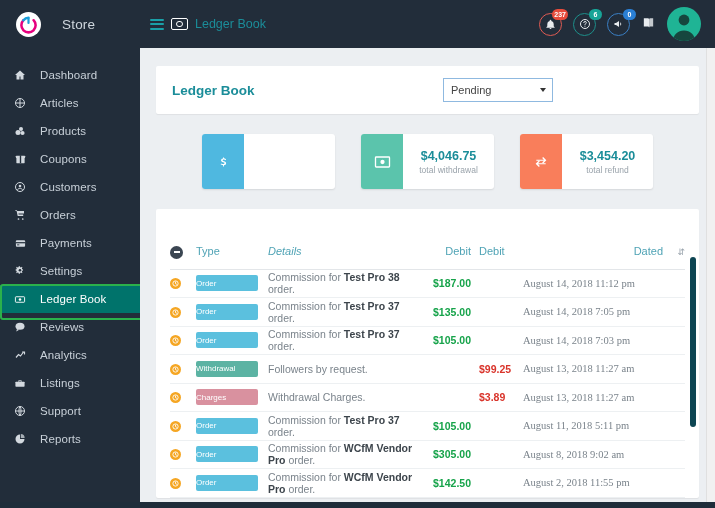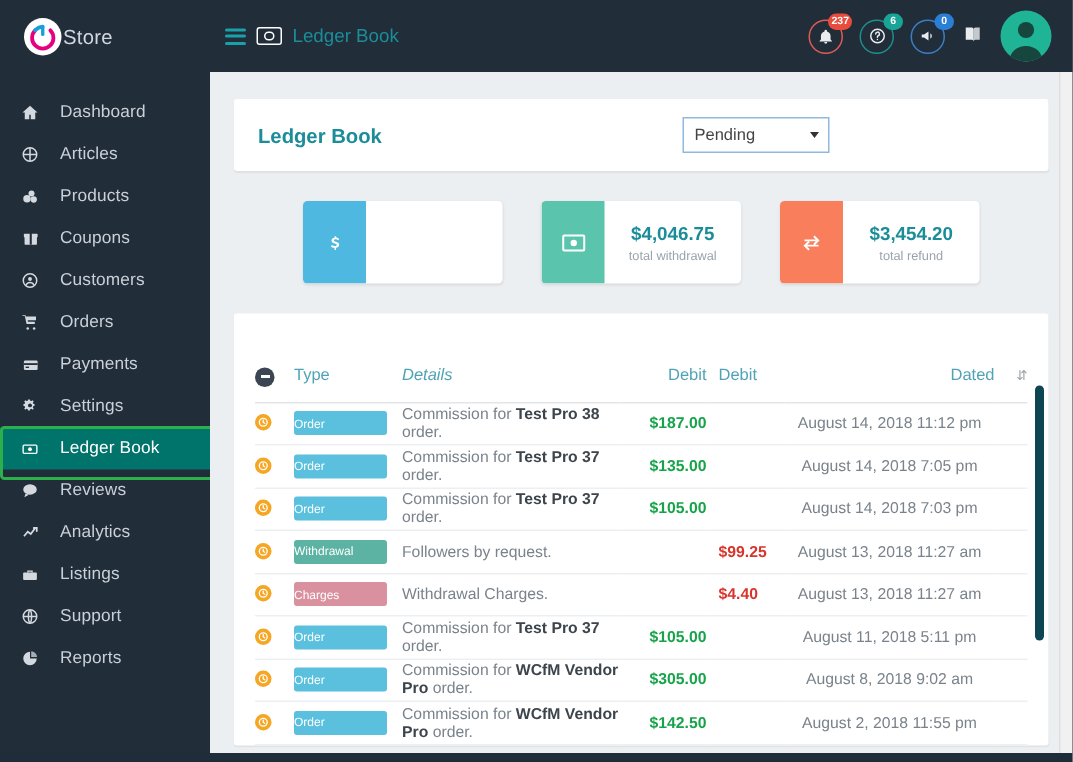--- a/index.html
+++ b/index.html
@@ -6,21 +6,21 @@
   html, body {
     width: 715px; height: 508px;
     overflow: hidden;
     font-family: "Liberation Sans", sans-serif;
     background: #1f2d3a;
   }
   .app { position: relative; width: 715px; height: 508px; overflow: hidden; }
 
   
   .topbar { position: absolute; left:0; top:0; width: 715px; height: 48px; background: #222d3a; display:flex; align-items:center; }
-  .brand { width: 140px; height: 48px; display:flex; align-items:center; gap:1px; padding-left: 16px; background:#222d3a; }
+  .brand { width: 140px; height: 48px; display:flex; align-items:center; gap:21px; padding-left: 16px; background:#222d3a; }
   .logo-circle { width: 25px; height: 25px; border-radius: 50%; background: #ffffff; position: relative; display:flex; align-items:center; justify-content:center; }
   .logo-circle svg { display:block; }
   .brand-name { color:#cfd6dd; font-size: 13.5px; letter-spacing:.2px; }
   .nav-left { display:flex; align-items:center; gap:7px; padding-left: 10px; height:48px; }
   .hamburger { display:flex; flex-direction:column; gap:2.5px; cursor:pointer; }
   .hamburger span { display:block; width:14px; height:2px; background:#1aa0a8; border-radius:1px; }
   .bc-icon { width:17px; height:12px; border:1.6px solid #ffffff; border-radius:2px; position:relative; display:flex; align-items:center; justify-content:center; }
   .bc-icon::after { content:''; width:4.5px; height:4.5px; border-radius:50%; border:1.4px solid #fff; }
   .breadcrumb-text { color:#1b8d99; font-size:12.5px; }
 
@@ -46,21 +46,21 @@
   .active-outline { position:absolute; left:0; top:284px; width:146px; height:36px; border:2.5px solid #2bb14b; border-radius:3px; pointer-events:none; }
 
   
   .main { position:absolute; left:140px; top:48px; width:575px; height:460px; background:#eceff2; overflow:hidden; }
 
   .panel { background:#fff; margin:18px 16px 0 16px; border-radius:2px; box-shadow:0 1px 1px rgba(0,0,0,.06); }
   .panel-head { height:48px; display:flex; align-items:center; padding:0 16px; }
   .panel-title { color:#1b8d99; font-size:13.5px; font-weight:bold; }
   .filters { margin-left:auto; display:flex; align-items:center; margin-right:130px; }
   .sel { height:24px; background:#fff; font-size:11px; color:#444; padding:0 18px 0 7px; display:flex; align-items:center; position:relative; cursor:pointer; }
-  .sel.first { border:1px solid #8fb9e0; width:98px; }
+  .sel.first { border:1px solid #8fb9e0; width:110px; }
   .sel.second { border:1px solid #cfd4d8; border-left:none; width:100px; }
   .sel .caret { position:absolute; right:6px; top:50%; transform:translateY(-50%); width:0; height:0; border-left:3px solid transparent; border-right:3px solid transparent; border-top:4px solid #333; }
 
   .stats { display:flex; gap:26px; justify-content:center; margin:20px 0 0 0; }
   .stat { display:flex; width:133px; height:55px; border-radius:3px; overflow:hidden; box-shadow:0 1px 2px rgba(0,0,0,.10); background:#fff; }
   .stat-ico { width:42px; display:flex; align-items:center; justify-content:center; color:#fff; font-size:15px; font-weight:bold; }
   .stat-ico.blue { background:#4fb8e0; }
   .stat-ico.green { background:#5bc4ac; }
   .stat-ico.orange { background:#f97e5b; }
   .stat-body { flex:1; display:flex; flex-direction:column; align-items:center; justify-content:center; gap:2px; }
@@ -85,21 +85,21 @@
   .dot { width:11px; height:11px; border-radius:50%; background:#f5a623; display:inline-flex; align-items:center; justify-content:center; }
   .dot svg { display:block; }
   .pill { display:inline-block; width:62px; text-align:left; color:#fff; font-size:8px; padding:3.5px 0; border-radius:2px; }
   .pill.order { background:#5bc0de; }
   .pill.withdrawal { background:#5cb3a3; }
   .pill.charges { background:#d9919f; }
   .details { color:#7a838b; font-size:10.5px; }
   .details b { color:#3d454c; font-weight:bold; }
   .credit { color:#16a34a; font-size:10.5px; text-align:right; font-weight:bold; }
   .debit { color:#d9342b; font-size:10.5px; text-align:left; padding-left:8px; font-weight:bold; }
-  .dated { color:#7a838b; font-size:10.5px; text-align:center; }
+  .dated { color:#7a838b; font-size:10.5px; text-align:left;font-family:Liberation Serif, serif; }
 
   .inner-scroll { position:absolute; right:3px; top:48px; width:6px; height:170px; background:#0d4552; border-radius:3px; }
   .outer-scroll { position:absolute; right:0; top:0; width:9px; height:460px; background:#f1f1f1; border-left:1px solid #e0e0e0; }
   .bottom-strip { position:absolute; left:0; bottom:0; width:715px; height:6px; background:#1f2d3a; }
 </style>
 </head>
 <body>
 
 <div class="app">
 
@@ -416,21 +416,21 @@
             <tr>
               <td><span class="dot">
                   <svg width="7" height="7" viewBox="0 0 24 24" fill="none" stroke="#fff" stroke-width="3">
                     <circle cx="12" cy="12" r="9"></circle>
                     <path d="M12 7v5.4l3.4 2" stroke-linecap="round"></path>
                   </svg>
                 </span></td>
               <td><span class="pill charges">Charges</span></td>
               <td class="details">Withdrawal Charges.</td>
               <td class="credit"></td>
-              <td class="debit">$4.40</td>
+              <td class="debit">$3.89</td>
               <td class="dated">August 13, 2018 11:27 am</td>
               <td></td>
             </tr>
             <tr>
               <td><span class="dot">
                   <svg width="7" height="7" viewBox="0 0 24 24" fill="none" stroke="#fff" stroke-width="3">
                     <circle cx="12" cy="12" r="9"></circle>
                     <path d="M12 7v5.4l3.4 2" stroke-linecap="round"></path>
                   </svg>
                 </span></td>

